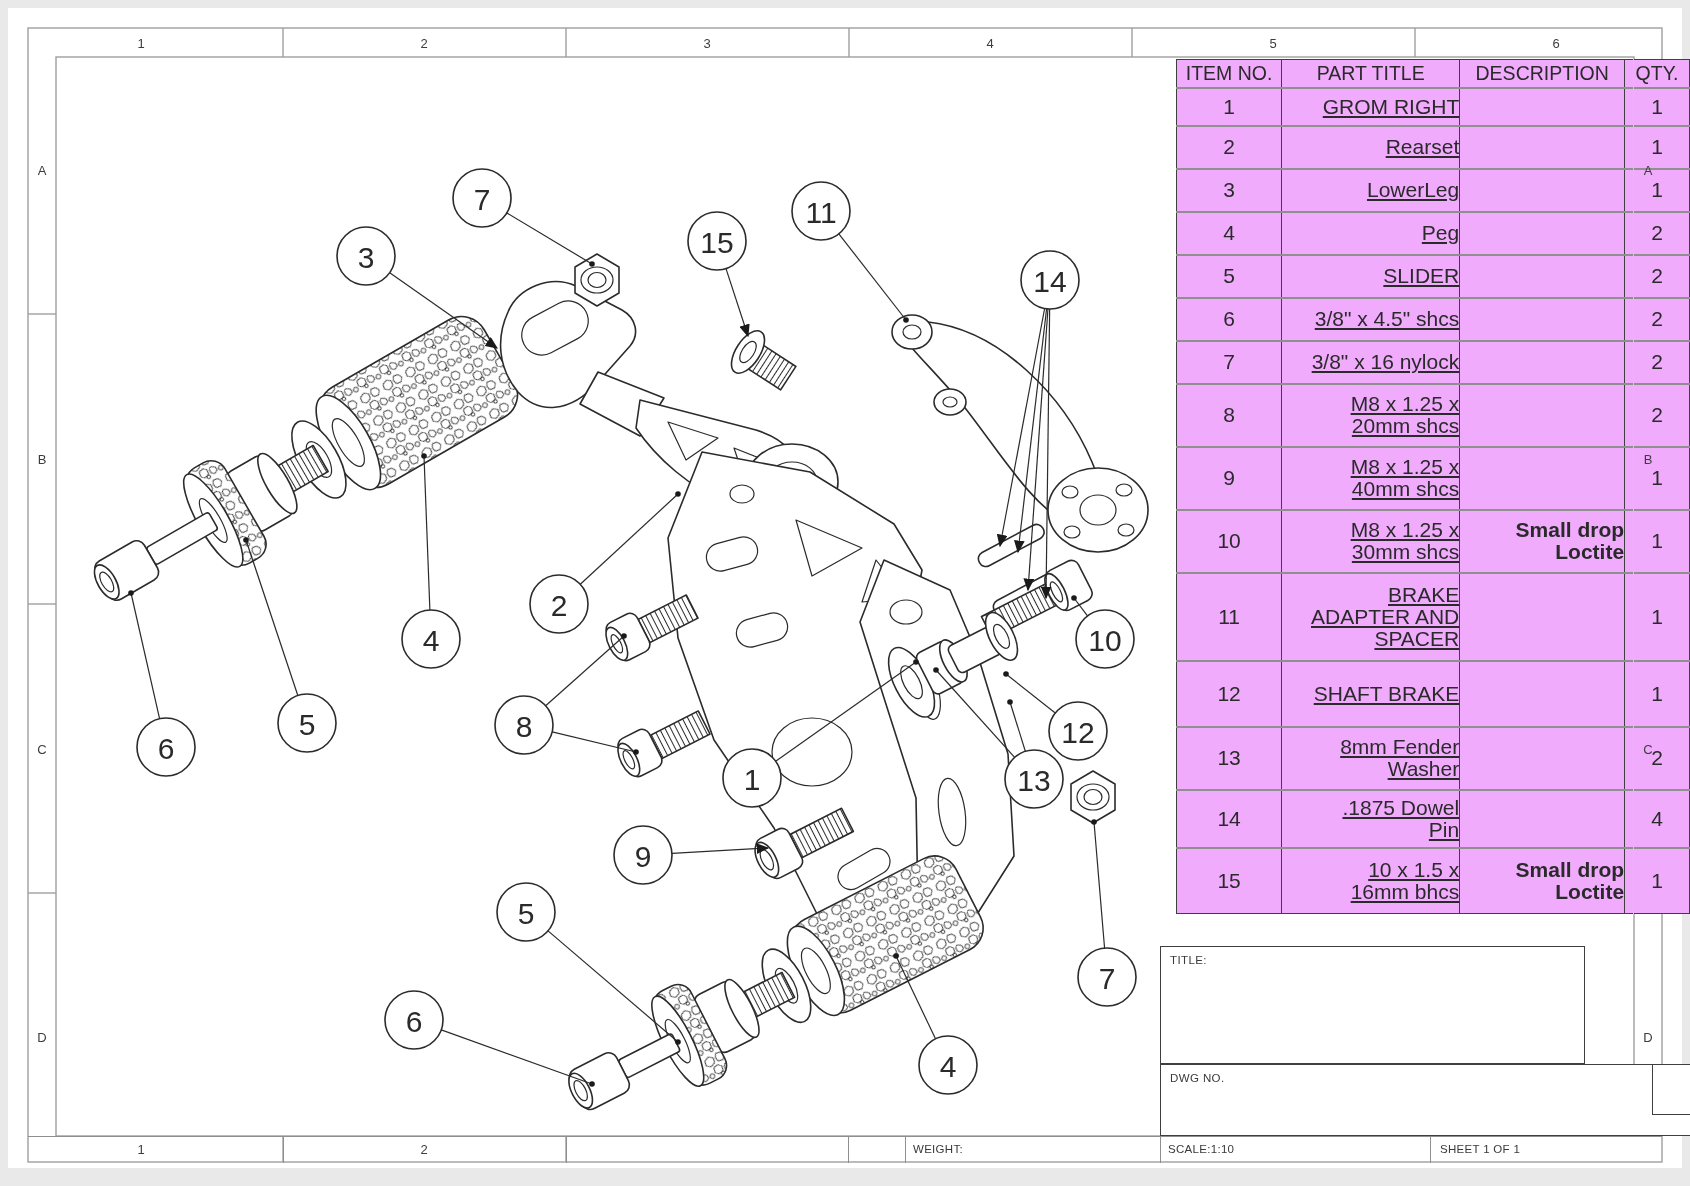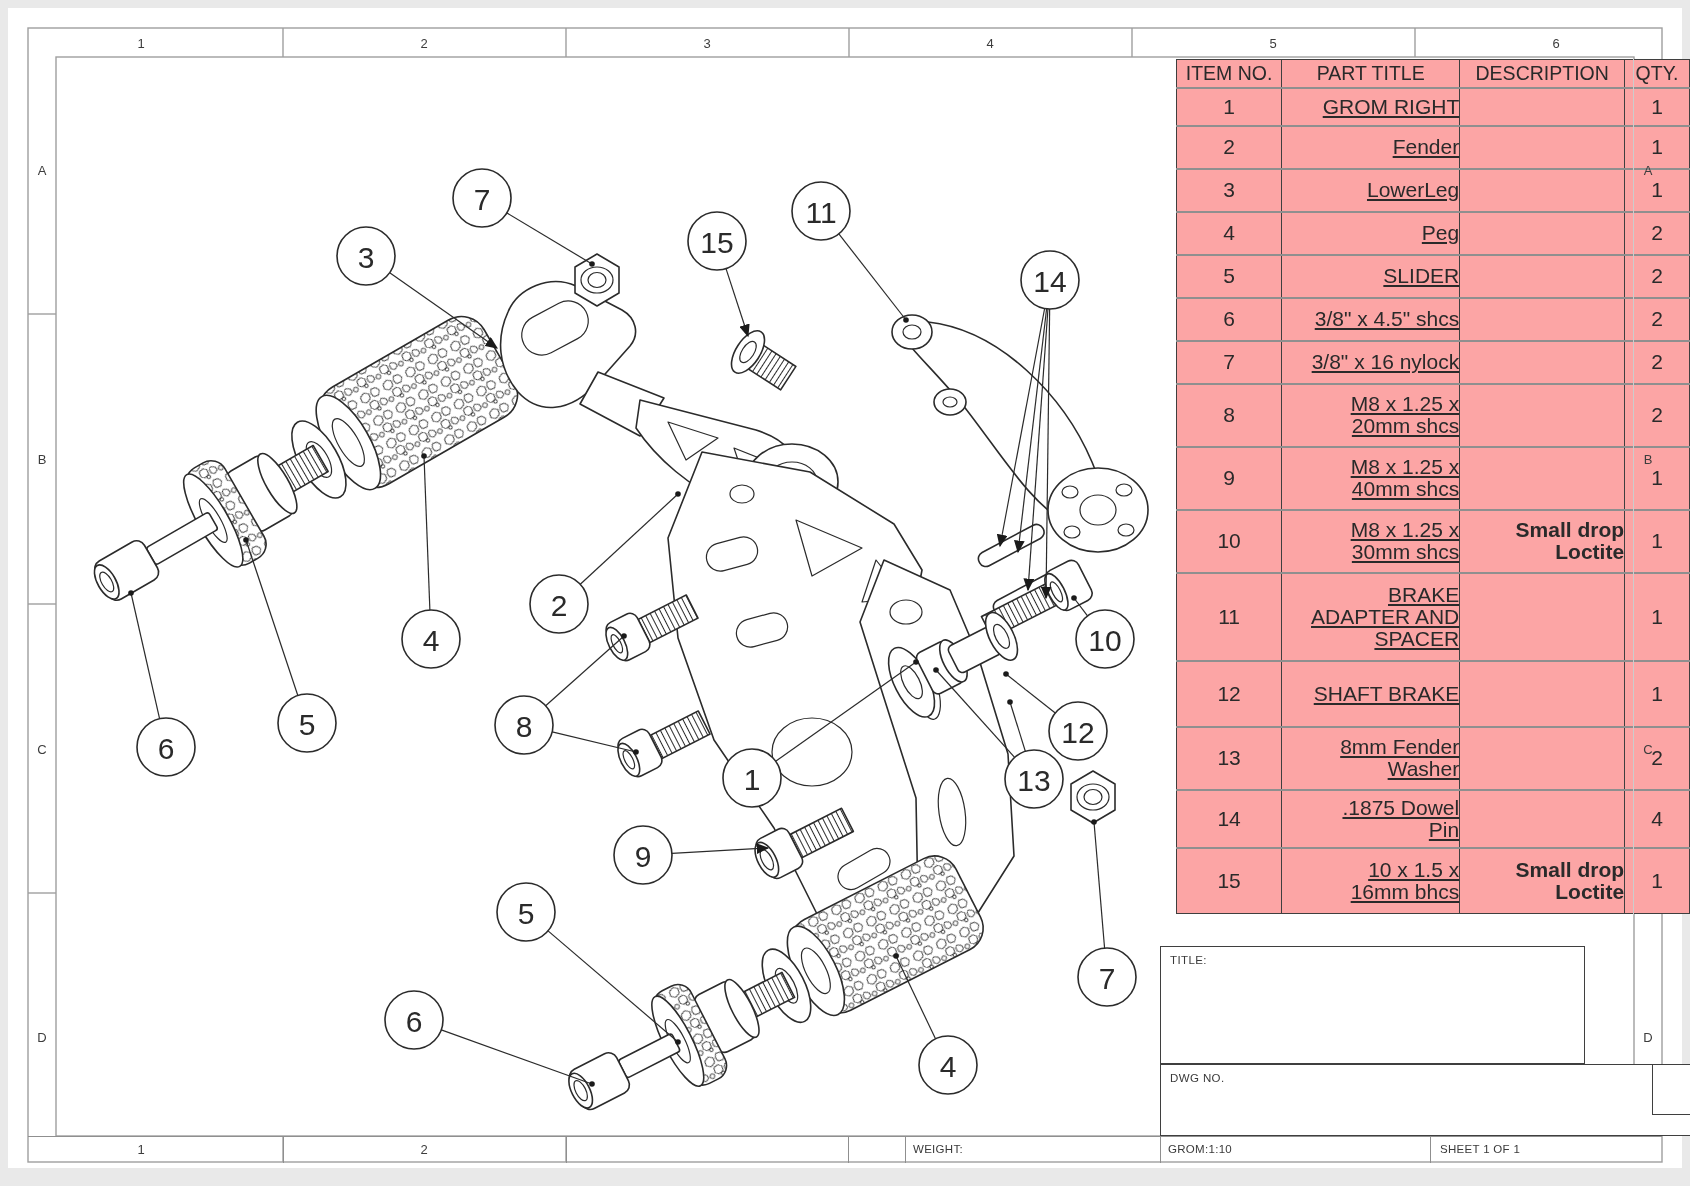--- a/index.html
+++ b/index.html
@@ -5,21 +5,21 @@
   html,body{margin:0;padding:0;}
   body{width:1690px;height:1186px;background:#e9e9e9;position:relative;
        font-family:"Liberation Sans",sans-serif;overflow:hidden;}
   .sheet{position:absolute;left:8px;top:8px;width:1674px;height:1160px;background:#ffffff;}
   #dwg{position:absolute;left:0;top:0;}
   
   .zone-label{position:absolute;font-size:13px;color:#3d3d3d;transform:translate(-50%,-50%);
               z-index:30;line-height:1;}
   
   .bom{position:absolute;left:1176px;top:59px;border-collapse:collapse;table-layout:fixed;
-       background:#fca5a5;z-index:20;border:1.6px solid #3f3f3f;}
+       background:#f0abfc;z-index:20;border:1.6px solid #3f3f3f;}
   .bom th{font-size:19.5px;font-weight:400;color:#2a2a2a;padding:0;white-space:nowrap;overflow:hidden;}
   .bom td{font-size:21px;color:#2a2a2a;padding:0;line-height:22px;}
   .bom tr{border-top:2px solid #8f8f8f;}
   .bom tr.hdr{border-top:none;}
   .bom th + th, .bom td + td{border-left:1.4px solid #3f3f3f;}
   .bom td.item{text-align:center;}
   .bom td.part{text-align:right;padding-left:7px;white-space:pre-line;text-decoration:underline;}
   .bom td.desc{text-align:right;white-space:pre-line;font-weight:bold;}
   .bom td.qty{text-align:center;}
   .inner-border-overlay{position:absolute;left:1633px;top:59px;height:856px;width:0;
@@ -366,21 +366,21 @@
         <th>QTY.</th>
       </tr>
       <tr style="height: 38px;">
         <td class="item">1</td>
         <td class="part">GROM RIGHT</td>
         <td class="desc"></td>
         <td class="qty">1</td>
       </tr>
       <tr style="height: 43px;">
         <td class="item">2</td>
-        <td class="part">Fender</td>
+        <td class="part">Rearset</td>
         <td class="desc"></td>
         <td class="qty">1</td>
       </tr>
       <tr style="height: 43px;">
         <td class="item">3</td>
         <td class="part">LowerLeg</td>
         <td class="desc"></td>
         <td class="qty">1</td>
       </tr>
       <tr style="height: 43px;">
@@ -481,21 +481,21 @@
 <div id="bottom-strip">
     <div class="strip-div" style="left: 255px;"></div>
     <div class="strip-div" style="left: 538px;"></div>
     <div class="strip-div" style="left: 820px;"></div>
     <div class="strip-div" style="left: 877px;"></div>
     <div class="strip-div" style="left: 1132px;"></div>
     <div class="strip-div" style="left: 1402px;"></div>
     <div class="strip-zone" style="left: 113px;">1</div>
     <div class="strip-zone" style="left: 396px;">2</div>
     <div class="strip-label" style="left: 885px;">WEIGHT:</div>
-    <div class="strip-label" style="left: 1140px;">GROM:1:10</div>
+    <div class="strip-label" style="left: 1140px;">SCALE:1:10</div>
     <div class="strip-label" style="left: 1412px;">SHEET 1 OF 1</div>
   </div>
 
 <span class="zone-label" style="left: 141px; top: 43px;">1</span>
 <span class="zone-label" style="left: 424px; top: 43px;">2</span>
 <span class="zone-label" style="left: 707px; top: 43px;">3</span>
 <span class="zone-label" style="left: 990px; top: 43px;">4</span>
 <span class="zone-label" style="left: 1273px; top: 43px;">5</span>
 <span class="zone-label" style="left: 1556px; top: 43px;">6</span>
 <span class="zone-label" style="left: 42px; top: 170px;">A</span>

